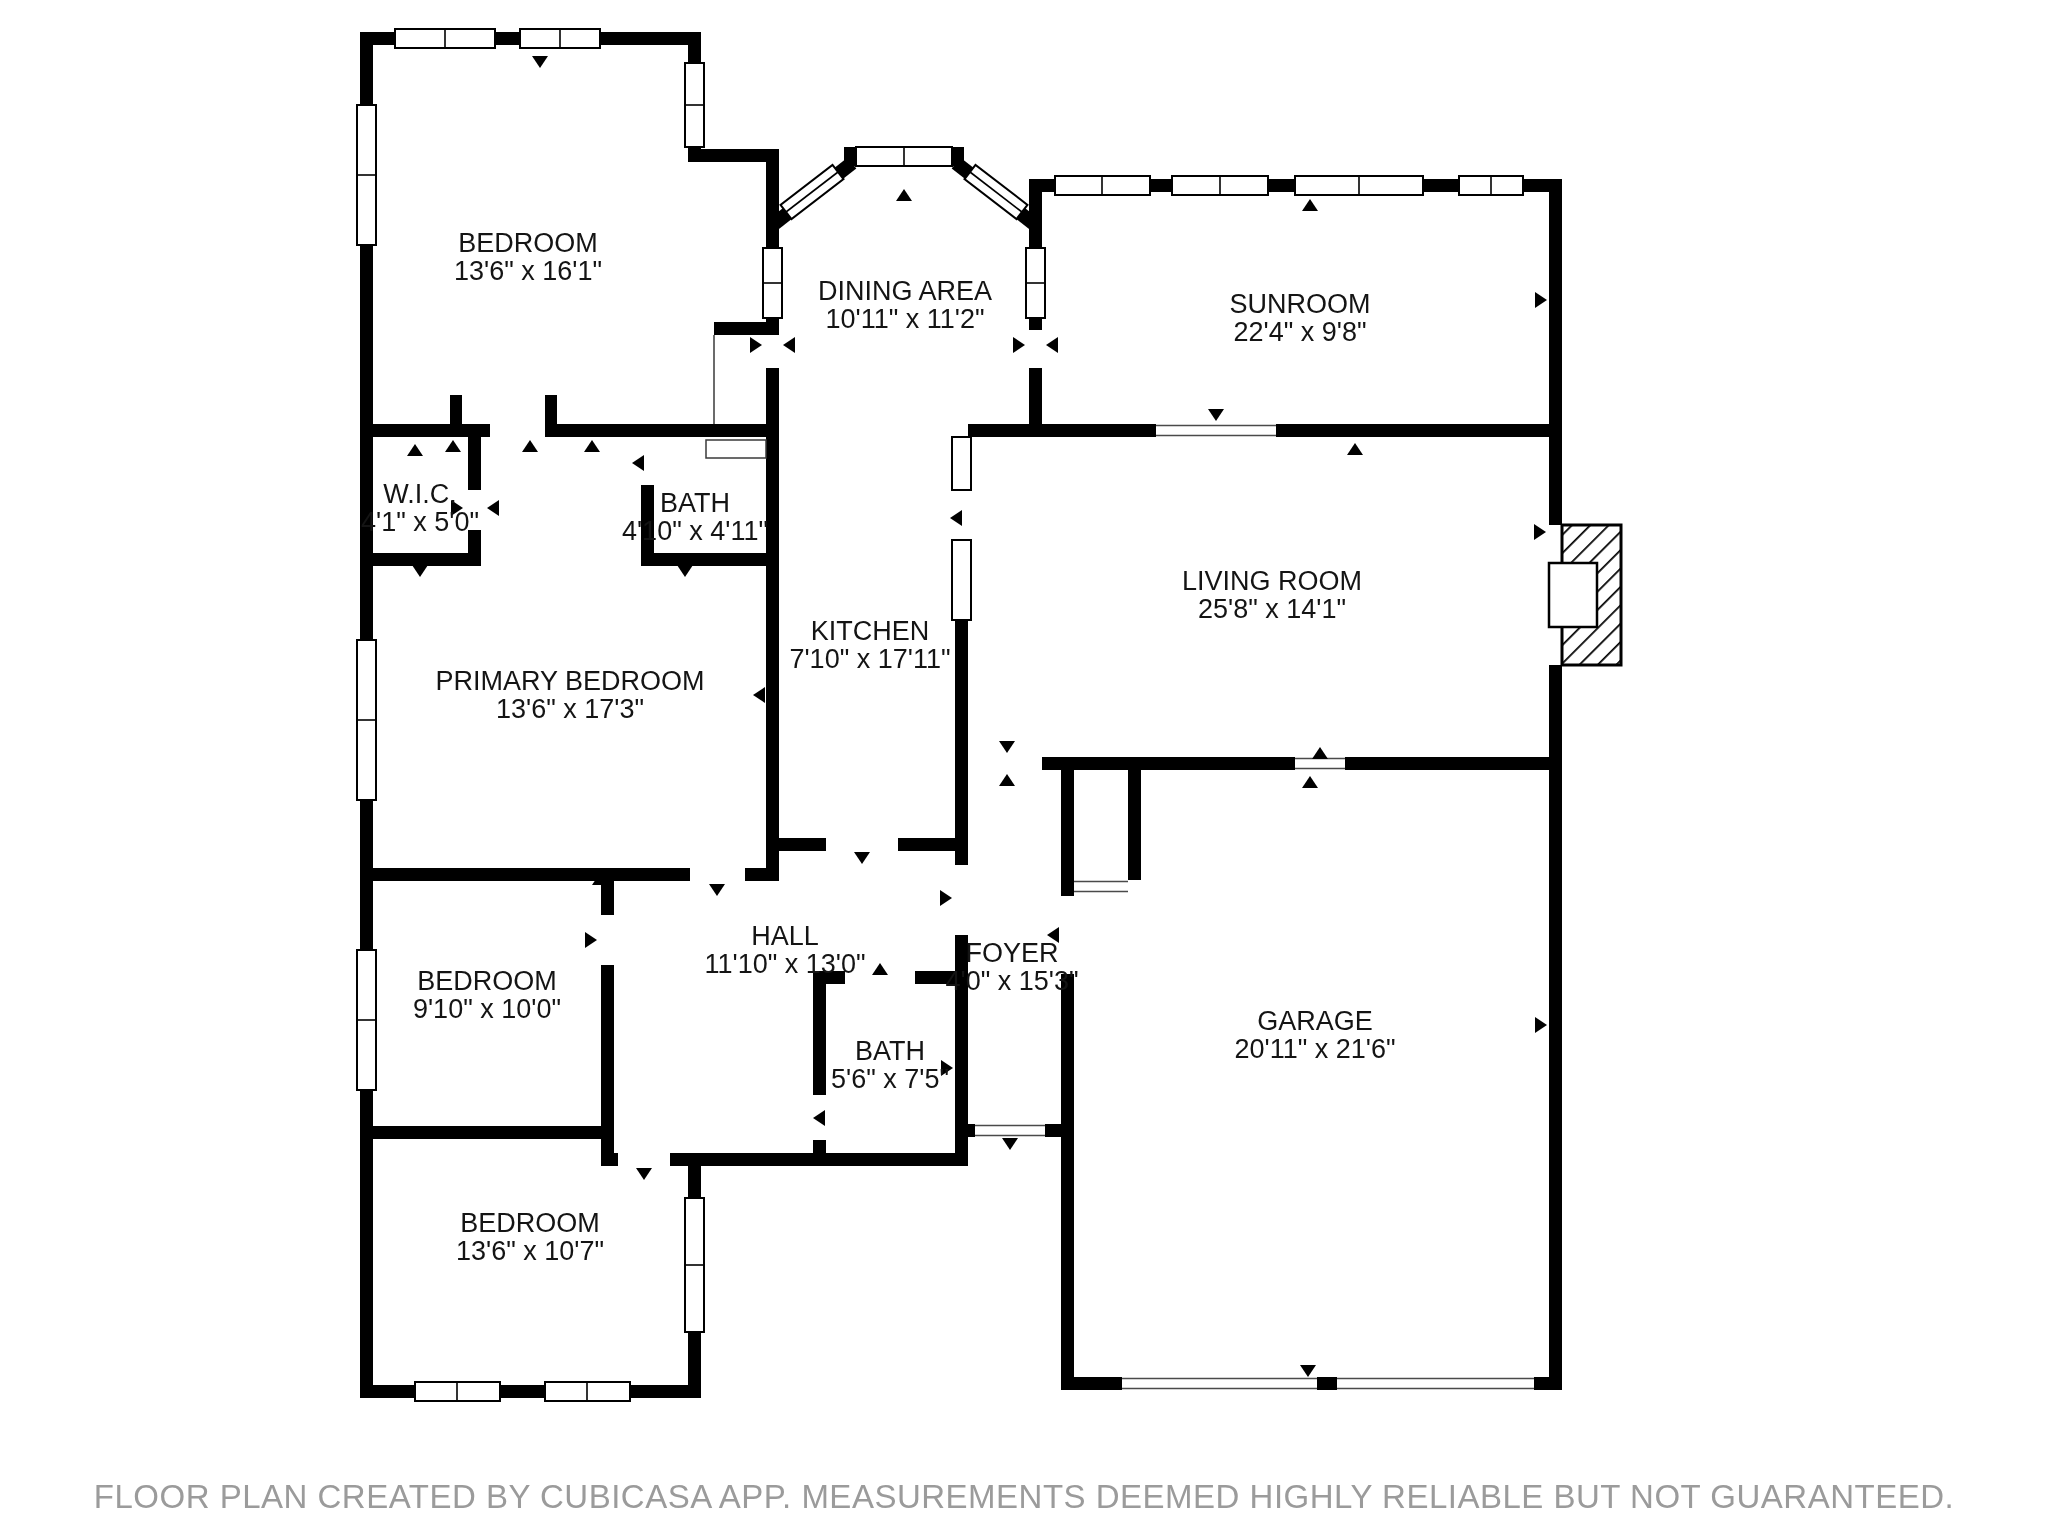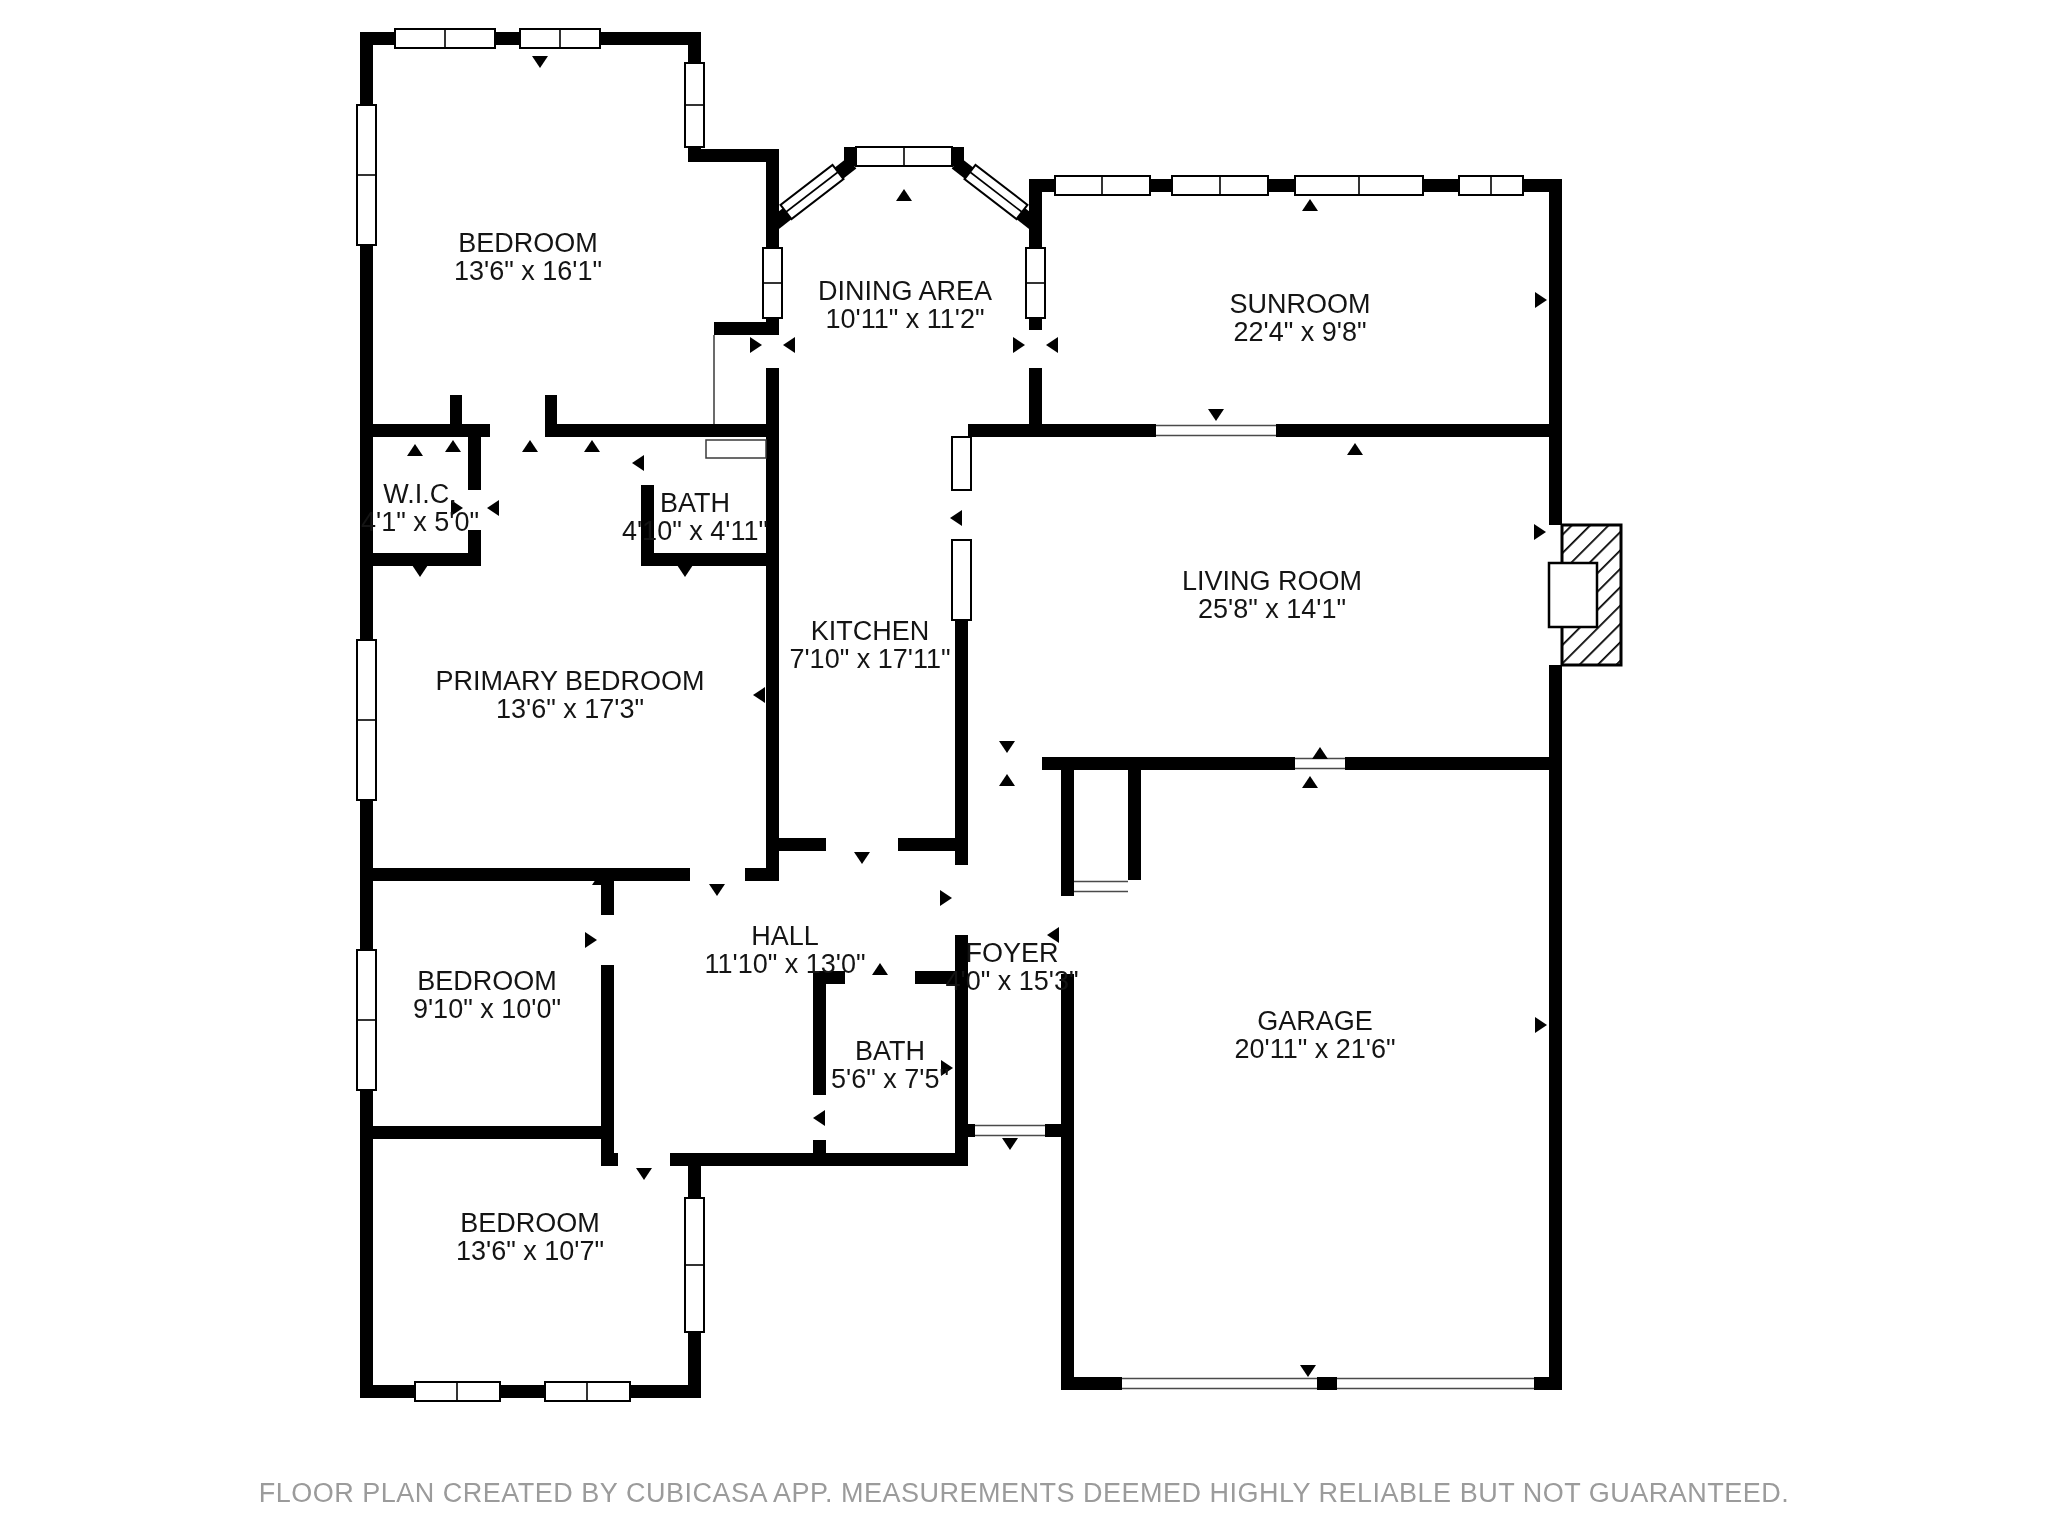--- a/index.html
+++ b/index.html
@@ -8,21 +8,21 @@
   svg{display:block;width:2048px;height:1536px;}
   .wall{fill:#000000;stroke:none;}
   .win{fill:#ffffff;stroke:#000000;stroke-width:2;}
   .winline{stroke:#000000;stroke-width:1.6;}
   .thin{fill:#ffffff;stroke:#3a3a3a;stroke-width:1.5;}
   .gap{fill:#ffffff;stroke:none;}
   .gapline{stroke:#4a4a4a;stroke-width:1.4;}
   .arrow{fill:#000000;stroke:none;}
   .room-name,.room-dims{font-family:"Liberation Sans",sans-serif;font-size:27px;fill:#141414;text-anchor:middle;}
   #footer{position:absolute;left:0;right:0;top:1478px;text-align:center;
-          font-size:27px;color:#9b9b9b;letter-spacing:0.5px;white-space:nowrap;}
+          font-size:33px;color:#9b9b9b;letter-spacing:0.5px;white-space:nowrap;}
 </style>
 </head>
 <body>
 
 <div id="plan-wrap">
 <svg viewBox="0 0 2048 1536">
   <defs>
     <pattern id="hatch" patternUnits="userSpaceOnUse" width="13" height="13" patternTransform="rotate(45)">
       <rect width="13" height="13" fill="#ffffff"></rect>
       <line x1="0" y1="0" x2="0" y2="13" stroke="#000000" stroke-width="3.5"></line>

